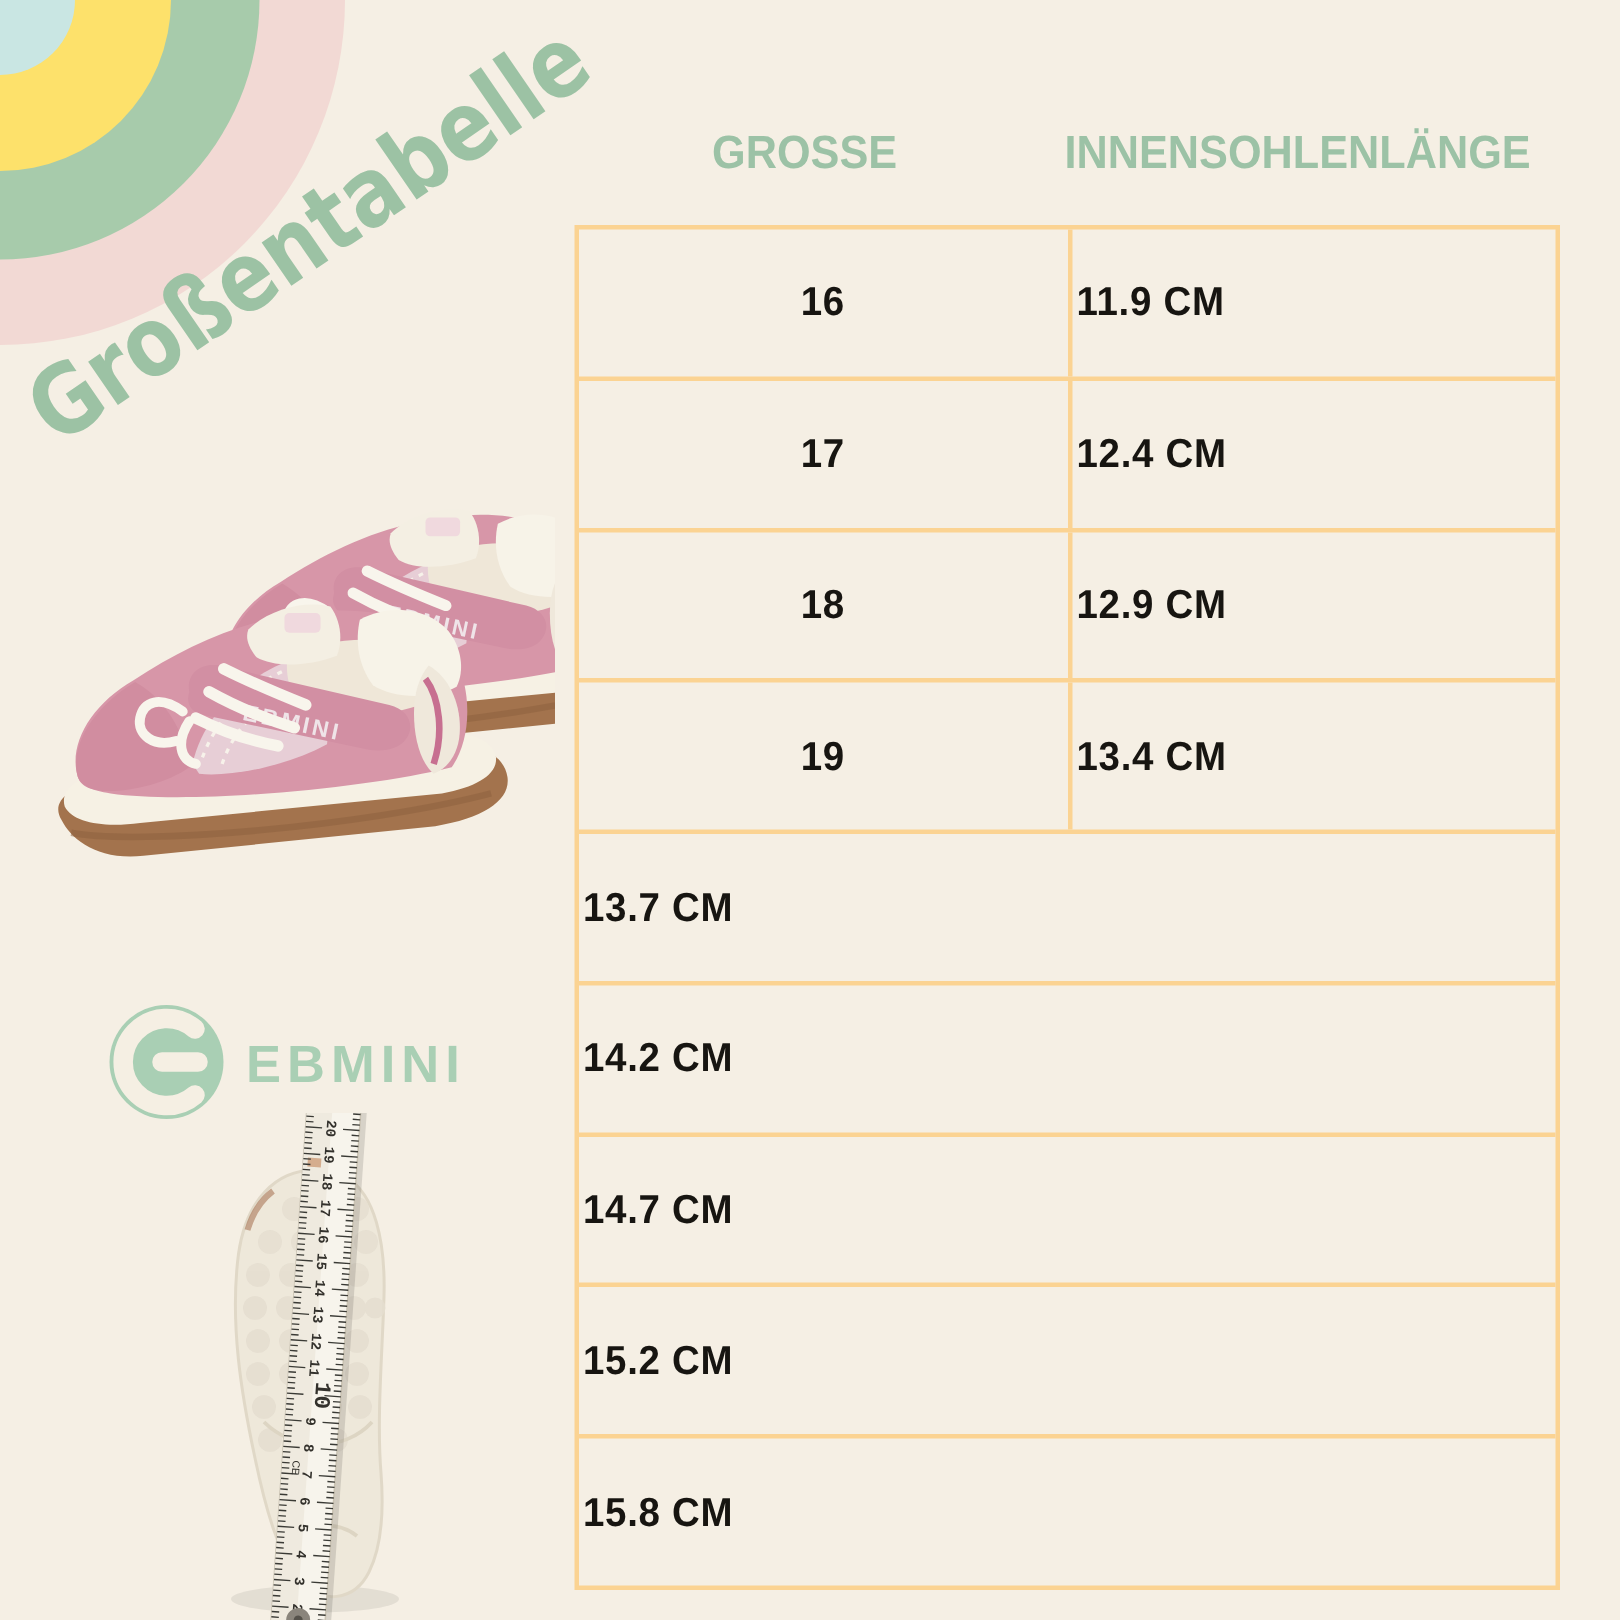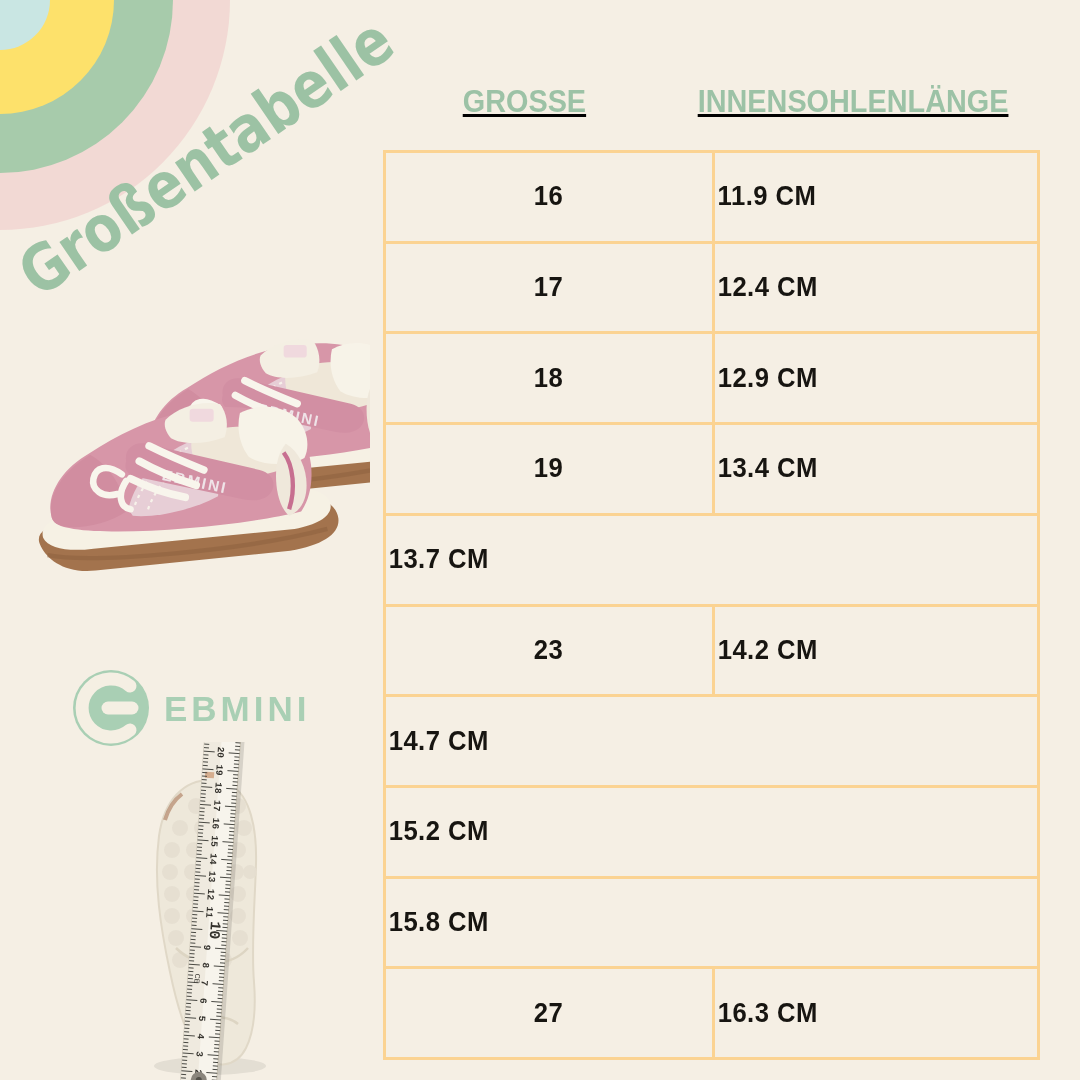--- a/index.html
+++ b/index.html
@@ -9,21 +9,21 @@
   .rb{position:absolute;border-radius:50%;}
   .rb-pink  {left:-230px;top:-230px;width:460px;height:460px;background:#f2d9d4;}
   .rb-green {left:-173px;top:-173px;width:346px;height:346px;background:#a7cbab;}
   .rb-yellow{left:-114px;top:-114px;width:228px;height:228px;background:#fde16b;}
   .rb-blue  {left:-50px; top:-50px; width:100px;height:100px;background:#c9e6e3;}
   
   .title{position:absolute;left:-54px;top:120px;width:520px;text-align:center;
          font-family:"DejaVu Sans",sans-serif;font-weight:bold;font-size:64px;
          color:#9cc2a4;transform:rotate(-34.5deg) scaleX(.85);letter-spacing:0px;}
   
-  .theaders{position:absolute;left:363px;top:84px;width:657px;display:flex;text-decoration:underline;}
+  .theaders{position:absolute;left:375px;top:84px;width:657px;display:flex;}
   .th{font-weight:bold;font-size:31px;color:#9cc2a6;text-align:center;transform:scaleX(.93);}
   .th-size{width:329px;}
   .th-len{flex:1;}
   
   .sizetable{position:absolute;left:383px;top:150px;width:657px;height:910px;
              border:3px solid #fbd392;box-sizing:border-box;display:flex;flex-direction:column;}
   .trow{flex:1;display:flex;}
   .trow + .trow{border-top:3px solid #fbd392;}
   .tcell{display:flex;align-items:center;justify-content:center;
          font-weight:bold;font-size:27px;color:#171511;letter-spacing:.5px;transform:scaleX(.95);}
@@ -72,39 +72,30 @@
       <div class="trow">
         <div class="tcell tcell-size">
           <span>19</span>
         </div>
         <div class="tcell">13.4 CM</div>
       </div>
       <div class="trow">
         <div class="tcell">13.7 CM</div>
       </div>
       <div class="trow">
-        <div class="tcell tcell-size">
-          <span>23</span>
-        </div>
         <div class="tcell">14.2 CM</div>
       </div>
       <div class="trow">
         <div class="tcell">14.7 CM</div>
       </div>
       <div class="trow">
         <div class="tcell">15.2 CM</div>
       </div>
       <div class="trow">
         <div class="tcell">15.8 CM</div>
-      </div>
-      <div class="trow">
-        <div class="tcell tcell-size">
-          <span>27</span>
-        </div>
-        <div class="tcell">16.3 CM</div>
       </div>
     </div>
 
   <svg class="photo" style="left:18px;top:330px;" width="352" height="258" viewBox="0 0 320 236">
     <g id="" transform="translate(98,-42) scale(0.96)">
       <path d="M14,184 C8,174 16,165 38,161 L240,139 C268,136 284,144 286,158 C288,172 272,183 242,188 L64,206 C36,209 20,196 14,184 Z" fill="#a3734d"></path>
       <path d="M20,192 C60,200 200,188 276,168" stroke="#8b5f3d" stroke-width="4" fill="none" opacity=".5"></path>
       <path d="M16,176 C13,166 24,157 46,153 L238,131 C262,129 277,135 279,146 C280,156 268,164 246,168 L62,186 C40,189 21,186 16,176 Z" fill="#f6f1e4"></path>
       <path d="M24,158 C18,138 32,114 58,99 C84,82 112,68 144,61 C172,55 202,54 226,63 C248,71 259,89 261,109 C263,127 259,142 252,152 C200,165 92,175 44,168 C32,166 26,164 24,158 Z" fill="#d796a8"></path>
       <path d="M24,158 C19,140 32,116 59,100 C77,110 90,131 92,152 C74,165 40,170 30,164 C26,162 25,160 24,158 Z" fill="#d18da0"></path>

